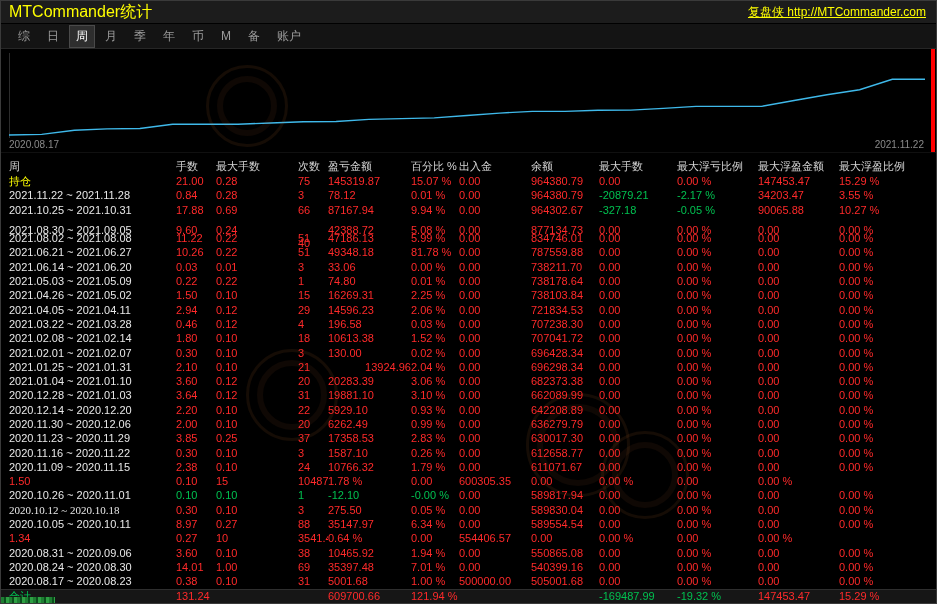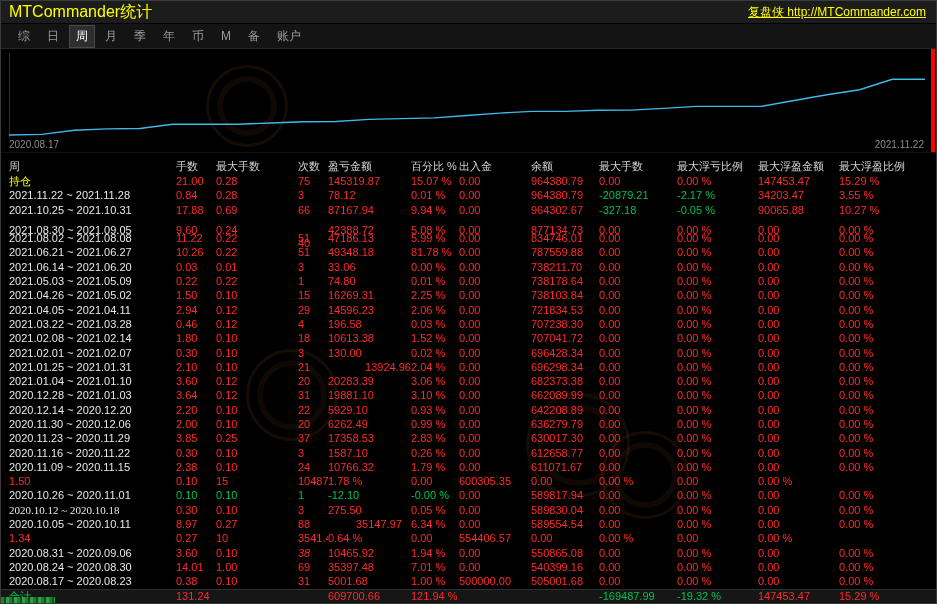--- a/index.html
+++ b/index.html
@@ -416,21 +416,21 @@
           <span class="cell" style="color: rgb(255, 42, 42);">0.00</span>
           <span class="cell" style="color: rgb(255, 42, 42);">0.00 %</span>
           <span class="cell" style="color: rgb(255, 42, 42);">0.00</span>
           <span class="cell" style="color: rgb(255, 42, 42);">0.00 %</span>
         </div>
         <div class="trow">
           <span class="cell" style="color: rgb(232, 232, 232);">2020.10.05 ~ 2020.10.11</span>
           <span class="cell" style="color: rgb(255, 42, 42);">8.97</span>
           <span class="cell" style="color: rgb(255, 42, 42);">0.27</span>
           <span class="cell" style="color: rgb(255, 42, 42);">88</span>
-          <span class="cell" style="color: rgb(255, 42, 42); margin-left: 28px;">35147.97</span>
+          <span class="cell" style="color: rgb(255, 42, 42);">35147.97</span>
           <span class="cell" style="color: rgb(255, 42, 42);">6.34 %</span>
           <span class="cell" style="color: rgb(255, 42, 42);">0.00</span>
           <span class="cell" style="color: rgb(255, 42, 42);">589554.54</span>
           <span class="cell" style="color: rgb(255, 42, 42);">0.00</span>
           <span class="cell" style="color: rgb(255, 42, 42);">0.00 %</span>
           <span class="cell" style="color: rgb(255, 42, 42);">0.00</span>
           <span class="cell" style="color: rgb(255, 42, 42);">0.00 %</span>
         </div>
         <div class="trow">
           <span class="cell" style="color: rgb(255, 42, 42);">1.34</span>
@@ -442,21 +442,21 @@
           <span class="cell" style="color: rgb(255, 42, 42);">554406.57</span>
           <span class="cell" style="color: rgb(255, 42, 42);">0.00</span>
           <span class="cell" style="color: rgb(255, 42, 42);">0.00 %</span>
           <span class="cell" style="color: rgb(255, 42, 42);">0.00</span>
           <span class="cell" style="color: rgb(255, 42, 42);">0.00 %</span>
         </div>
         <div class="trow">
           <span class="cell" style="color: rgb(232, 232, 232);">2020.08.31 ~ 2020.09.06</span>
           <span class="cell" style="color: rgb(255, 42, 42);">3.60</span>
           <span class="cell" style="color: rgb(255, 42, 42);">0.10</span>
-          <span class="cell" style="color: rgb(255, 42, 42); font-style: italic;">38</span>
+          <span class="cell" style="color: rgb(255, 42, 42);">38</span>
           <span class="cell" style="color: rgb(255, 42, 42);">10465.92</span>
           <span class="cell" style="color: rgb(255, 42, 42);">1.94 %</span>
           <span class="cell" style="color: rgb(255, 42, 42);">0.00</span>
           <span class="cell" style="color: rgb(255, 42, 42);">550865.08</span>
           <span class="cell" style="color: rgb(255, 42, 42);">0.00</span>
           <span class="cell" style="color: rgb(255, 42, 42);">0.00 %</span>
           <span class="cell" style="color: rgb(255, 42, 42);">0.00</span>
           <span class="cell" style="color: rgb(255, 42, 42);">0.00 %</span>
         </div>
         <div class="trow">

